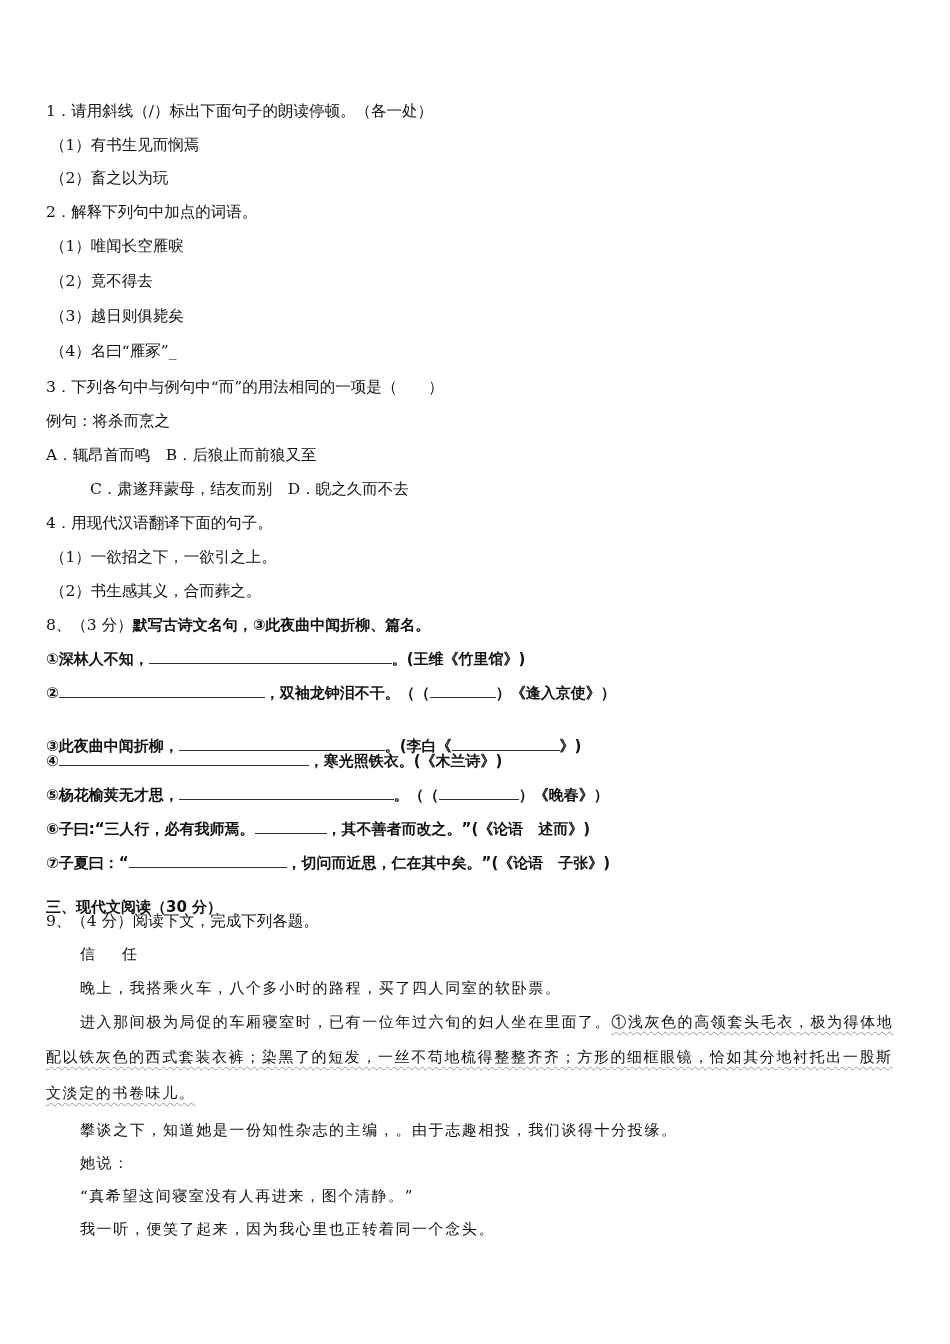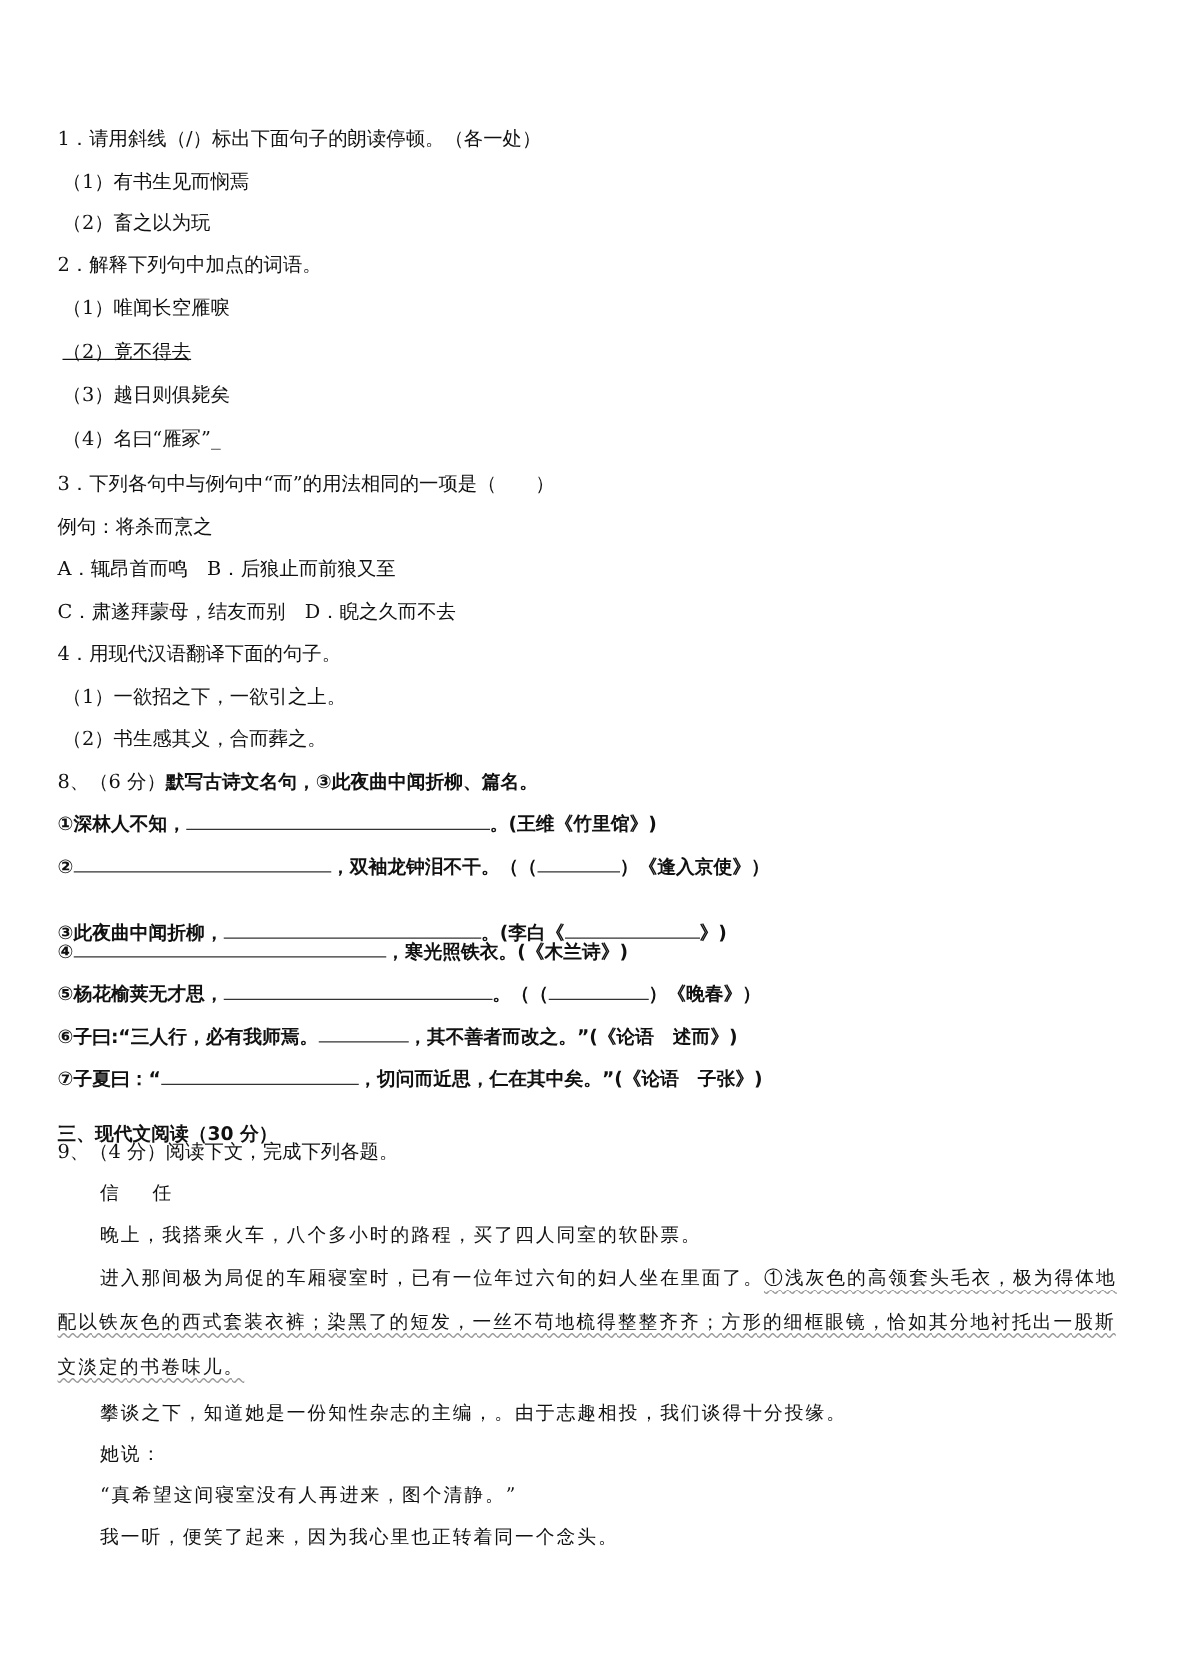--- a/index.html
+++ b/index.html
@@ -15,35 +15,35 @@
   </style>
 </head>
 <body>
 
 <div class="line" style="top:101px;">1．请用斜线（/）标出下面句子的朗读停顿。（各一处）</div>
 <div class="line sub" style="top:135px;">（1）有书生见而悯焉</div>
 <div class="line sub" style="top:168px;">（2）畜之以为玩</div>
 
 <div class="line" style="top:202px;text-align:center;">2．解释下列句中加点的词语。</div>
 <div class="line sub" style="top:236px;">（1）唯闻长空雁唳</div>
-<div class="line sub" style="top:271px;text-decoration:underline;">（2）竟不得去</div>
+<div class="line sub" style="top:271px;">（2）竟不得去</div>
 <div class="line sub" style="top:306px;">（3）越日则俱毙矣</div>
 <div class="line sub" style="top:341px;">（4）名曰“雁冢”_</div>
 
 <div class="line" style="top:377px;">3．下列各句中与例句中“而”的用法相同的一项是（　　）</div>
 <div class="line" style="top:411px;">例句：将杀而烹之</div>
 <div class="line" style="top:445px;">A．辄昂首而鸣　B．后狼止而前狼又至</div>
-<div class="line" style="top:479px;">C．肃遂拜蒙母，结友而别　D．睨之久而不去</div>
+<div class="line" style="top:479px;margin-left:44px;">C．肃遂拜蒙母，结友而别　D．睨之久而不去</div>
 
 <div class="line" style="top:513px;">4．用现代汉语翻译下面的句子。</div>
 <div class="line sub" style="top:547px;">（1）一欲招之下，一欲引之上。</div>
 <div class="line sub" style="top:581px;">（2）书生感其义，合而葬之。</div>
 
 <div class="line" style="top:615px;">
-  <span>8、（6 分）</span><span class="bold">默写古诗文名句，③此夜曲中闻折柳、篇名。</span>
+  <span>8、（3 分）</span><span class="bold">默写古诗文名句，③此夜曲中闻折柳、篇名。</span>
 </div>
 
 <div class="line bold" style="top:649px;">
   <span>①深林人不知，</span><span class="blank" style="width:243px;"></span><span>。(王维《竹里馆》)</span>
 </div>
 <div class="line bold" style="top:683px;">
   <span>②</span><span class="blank" style="width:206px;"></span><span>，双袖龙钟泪不干。（（</span><span class="blank" style="width:66px;"></span><span>）《逢入京使》）</span>
 </div>
 <div class="line bold" style="top:717px;margin-top:19px;">
   <span>③此夜曲中闻折柳，</span><span class="blank" style="width:206px;"></span><span>。(李白《</span><span class="blank" style="width:108px;"></span><span>》)</span>

